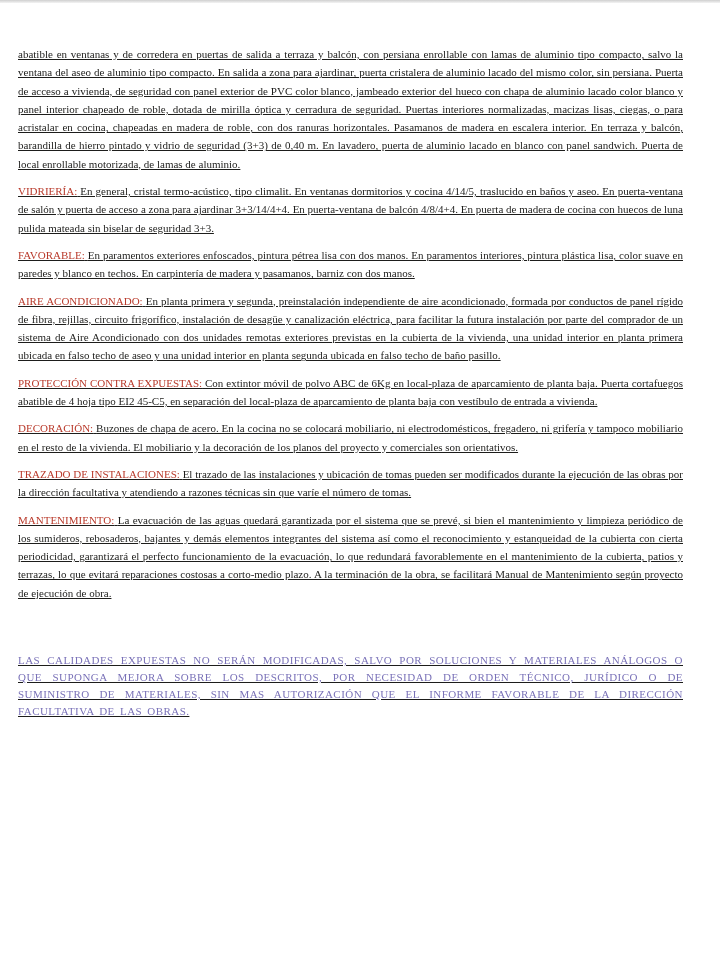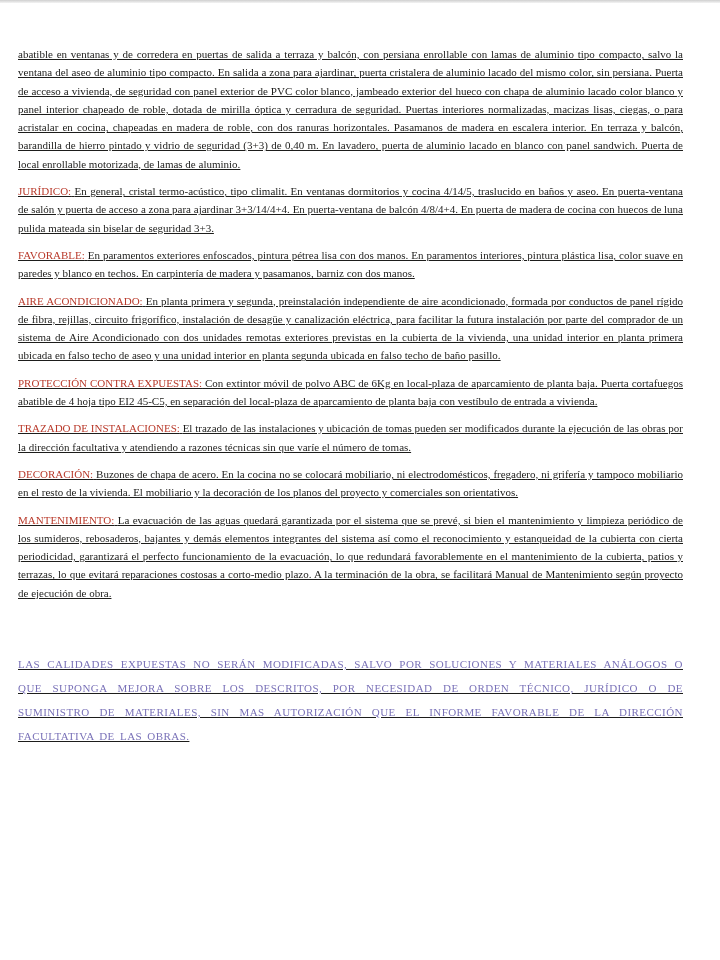--- a/index.html
+++ b/index.html
@@ -34,41 +34,41 @@
     margin: 0 0 9px 0;
   }
   .sec-head {
     color: var(--heading_red, #b93a2b);
   }
   .final-notice {
     color: var(--final_purple, #7a72b8);
     margin-top: 50px !important;
     letter-spacing: 0.45px;
     word-spacing: 2px;
-    line-height: 24px;
+    line-height: 17px;
   }
 </style>
 </head>
 <body>
 
 <div class="scan-edge"></div>
 
 <div class="page">
 
   <p>abatible en ventanas y de corredera en puertas de salida a terraza y balcón, con persiana enrollable con lamas de aluminio tipo compacto, salvo la ventana del aseo de aluminio tipo compacto. En salida a zona para ajardinar, puerta cristalera de aluminio lacado del mismo color, sin persiana. Puerta de acceso a vivienda, de seguridad con panel exterior de PVC color blanco, jambeado exterior del hueco con chapa de aluminio lacado color blanco y panel interior chapeado de roble, dotada de mirilla óptica y cerradura de seguridad. Puertas interiores normalizadas, macizas lisas, ciegas, o para acristalar en cocina, chapeadas en madera de roble, con dos ranuras horizontales. Pasamanos de madera en escalera interior. En terraza y balcón, barandilla de hierro pintado y vidrio de seguridad (3+3) de 0,40 m. En lavadero, puerta de aluminio lacado en blanco con panel sandwich. Puerta de local enrollable motorizada, de lamas de aluminio.</p>
 
-  <p><span class="sec-head">JURÍDICO:</span> <span>En general, cristal termo-acústico, tipo climalit. En ventanas dormitorios y cocina 4/14/5, traslucido en baños y aseo. En puerta-ventana de salón y puerta de acceso a zona para ajardinar 3+3/14/4+4. En puerta-ventana de balcón 4/8/4+4.  En puerta de madera de cocina con huecos de luna pulida mateada sin biselar de seguridad 3+3.</span></p>
+  <p><span class="sec-head">VIDRIERÍA:</span> <span>En general, cristal termo-acústico, tipo climalit. En ventanas dormitorios y cocina 4/14/5, traslucido en baños y aseo. En puerta-ventana de salón y puerta de acceso a zona para ajardinar 3+3/14/4+4. En puerta-ventana de balcón 4/8/4+4.  En puerta de madera de cocina con huecos de luna pulida mateada sin biselar de seguridad 3+3.</span></p>
 
   <p><span class="sec-head">FAVORABLE:</span> <span>En paramentos exteriores enfoscados, pintura pétrea lisa con dos manos. En paramentos interiores, pintura plástica lisa, color suave en paredes y blanco en techos. En carpintería de madera y pasamanos, barniz con dos manos.</span></p>
 
   <p><span class="sec-head">AIRE ACONDICIONADO:</span> <span>En planta primera y segunda, preinstalación independiente de aire acondicionado, formada por conductos de panel rígido de fibra, rejillas, circuito frigorífico, instalación de desagüe y canalización eléctrica, para facilitar la futura instalación por parte del comprador de un sistema de Aire Acondicionado con dos unidades  remotas exteriores previstas en la cubierta de la vivienda, una unidad interior en planta primera ubicada en falso techo de aseo y una unidad interior en planta segunda ubicada en falso techo de baño pasillo.</span></p>
 
   <p><span class="sec-head">PROTECCIÓN CONTRA EXPUESTAS:</span> <span>Con extintor móvil de polvo ABC de 6Kg en local-plaza de aparcamiento de planta baja. Puerta cortafuegos abatible de 4 hoja tipo EI2 45-C5, en separación del local-plaza de aparcamiento de planta baja con vestíbulo de entrada a vivienda.</span></p>
 
+  <p><span class="sec-head">DECORACIÓN:</span> <span>Buzones de chapa de acero. En la cocina no se colocará mobiliario, ni electrodomésticos, fregadero, ni grifería y tampoco mobiliario en el resto de la vivienda. El mobiliario y la decoración de los planos del proyecto y comerciales son orientativos.</span></p>
+
   <p><span class="sec-head">TRAZADO DE INSTALACIONES:</span> <span>El trazado de las instalaciones y ubicación de tomas pueden ser modificados durante la ejecución de las obras por la dirección facultativa y atendiendo a razones técnicas sin que varíe el número de tomas.</span></p>
-
-  <p><span class="sec-head">DECORACIÓN:</span> <span>Buzones de chapa de acero. En la cocina no se colocará mobiliario, ni electrodomésticos, fregadero, ni grifería y tampoco mobiliario en el resto de la vivienda. El mobiliario y la decoración de los planos del proyecto y comerciales son orientativos.</span></p>
 
   <p><span class="sec-head">MANTENIMIENTO:</span> <span>La evacuación de las aguas quedará garantizada por el sistema que se prevé, si bien el mantenimiento y limpieza periódico de los sumideros, rebosaderos, bajantes y demás elementos integrantes del sistema así como el reconocimiento y estanqueidad de la cubierta con cierta periodicidad, garantizará el perfecto funcionamiento de la evacuación, lo que redundará favorablemente en el mantenimiento de la cubierta, patios y terrazas, lo que evitará reparaciones costosas  a corto-medio plazo. A la terminación de la obra, se facilitará Manual de Mantenimiento según proyecto de ejecución de obra.</span></p>
 
   <p class="final-notice">LAS CALIDADES EXPUESTAS NO SERÁN MODIFICADAS, SALVO POR SOLUCIONES Y MATERIALES ANÁLOGOS O QUE SUPONGA MEJORA SOBRE LOS DESCRITOS, POR NECESIDAD DE ORDEN TÉCNICO, JURÍDICO O DE SUMINISTRO DE MATERIALES, SIN MAS AUTORIZACIÓN QUE EL INFORME FAVORABLE DE LA DIRECCIÓN FACULTATIVA DE LAS OBRAS.</p>
 
 </div>
 
 </body></html>

